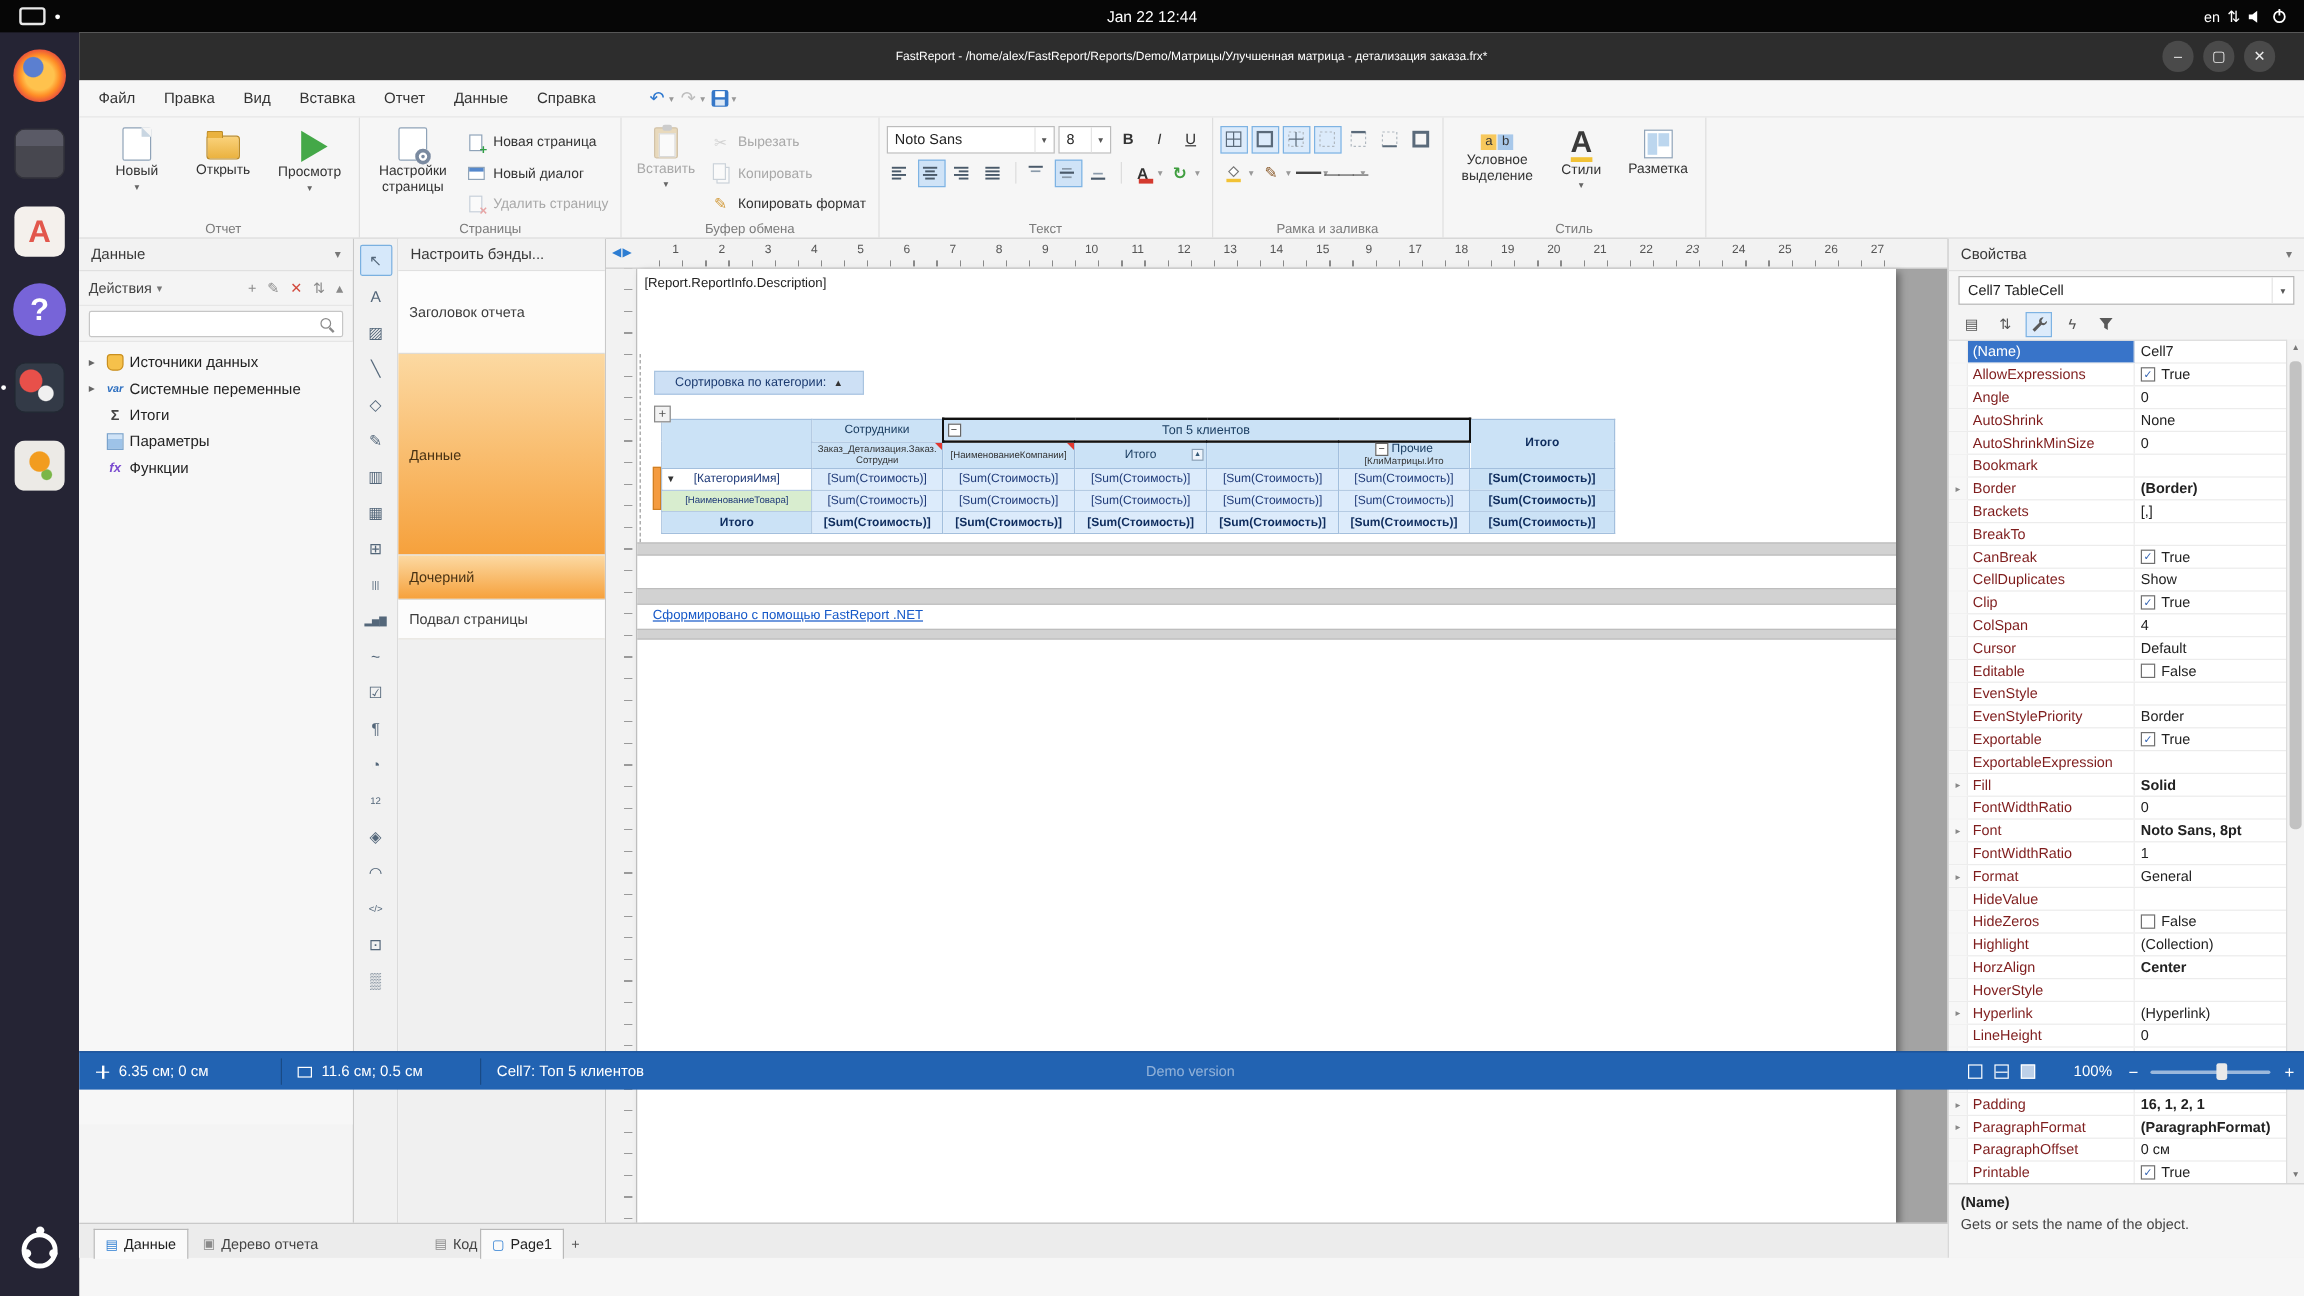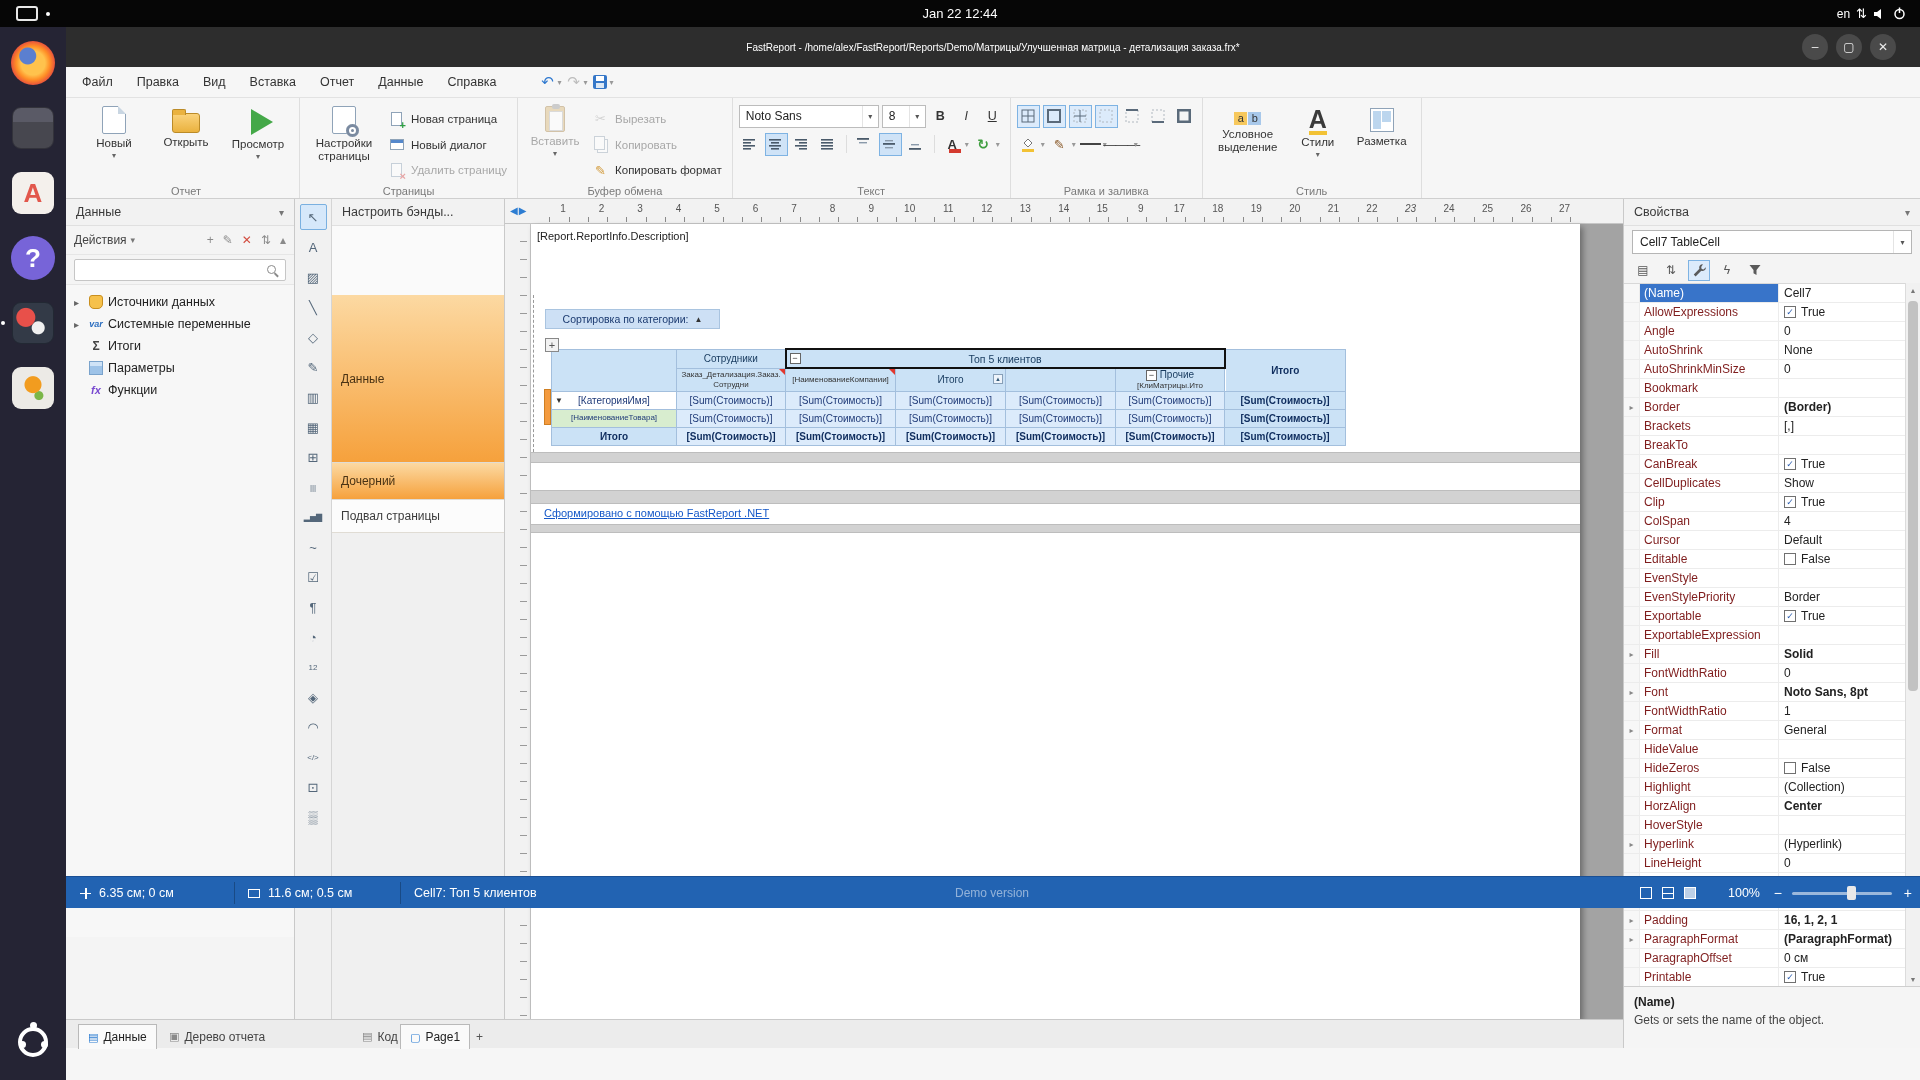--- a/index.html
+++ b/index.html
@@ -675,20 +675,23 @@
           </div>
           <div class="tool-btn">
             <span class="tg">▒</span>
           </div>
         </div>
 
       <div id="band-panel">
         <div class="panelhead">
           <span>Настроить бэнды...</span>
         </div>
+        <div class="band plain" style="top:27px;height:69px">
+            <span>Заголовок отчета</span>
+          </div>
         <div class="band orange" style="top:96px;height:168px">
             <span>Данные</span>
           </div>
         <div class="band orange" style="top:264px;height:37px">
             <span>Дочерний</span>
           </div>
         <div class="band plain" style="top:301px;height:33px">
             <span>Подвал страницы</span>
           </div>
         <div id="band-rest"></div>

